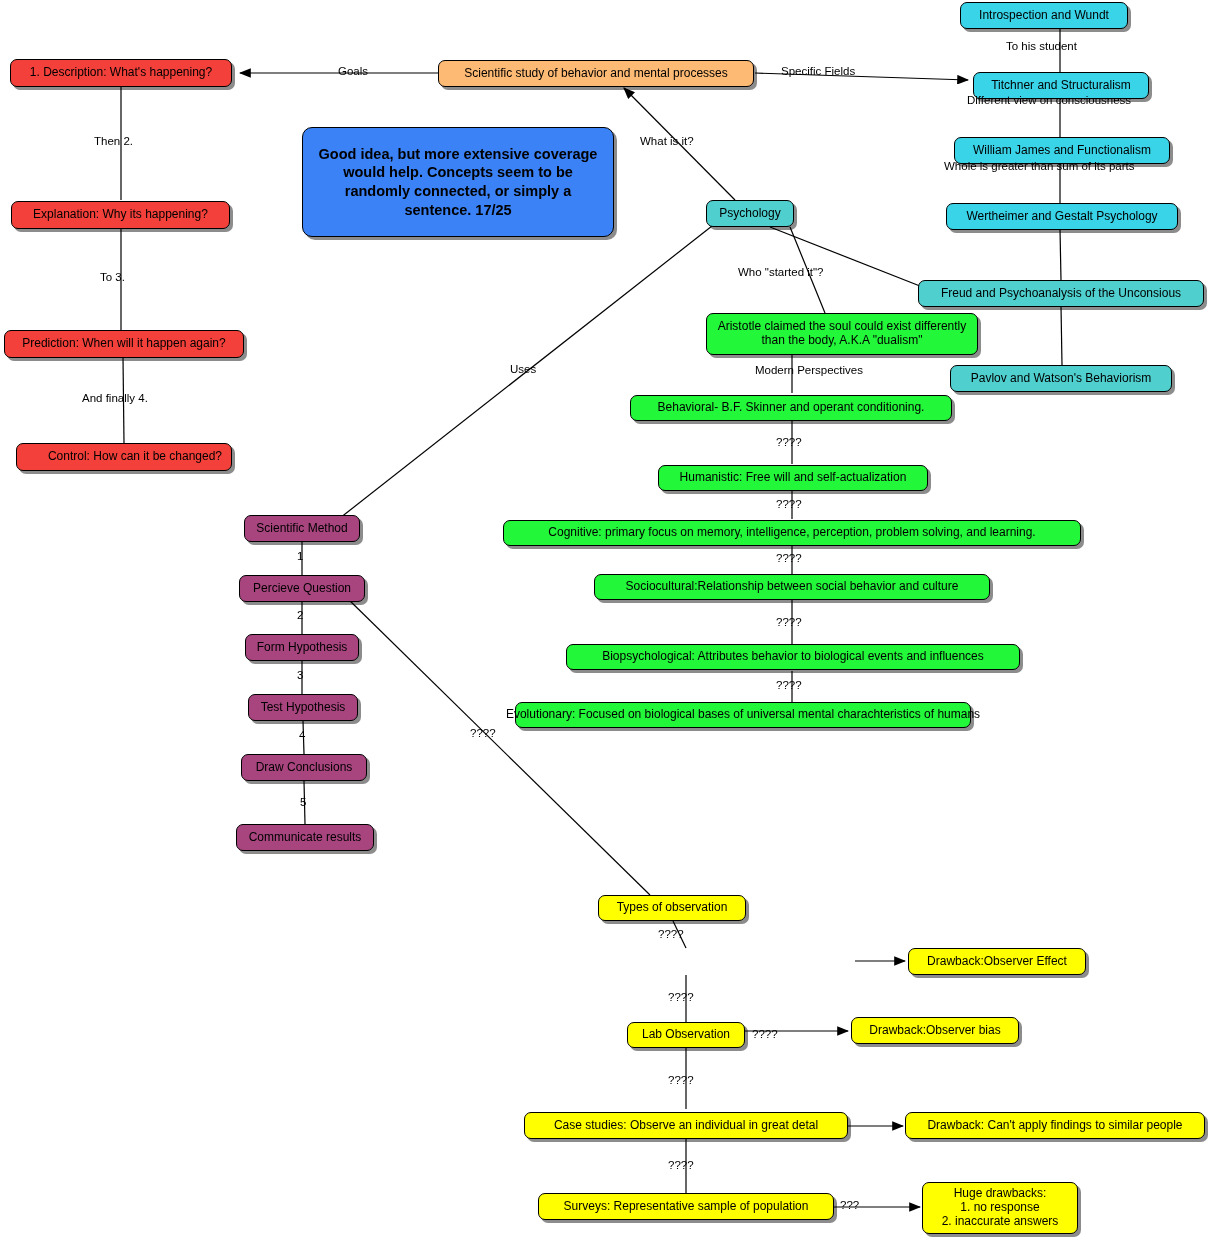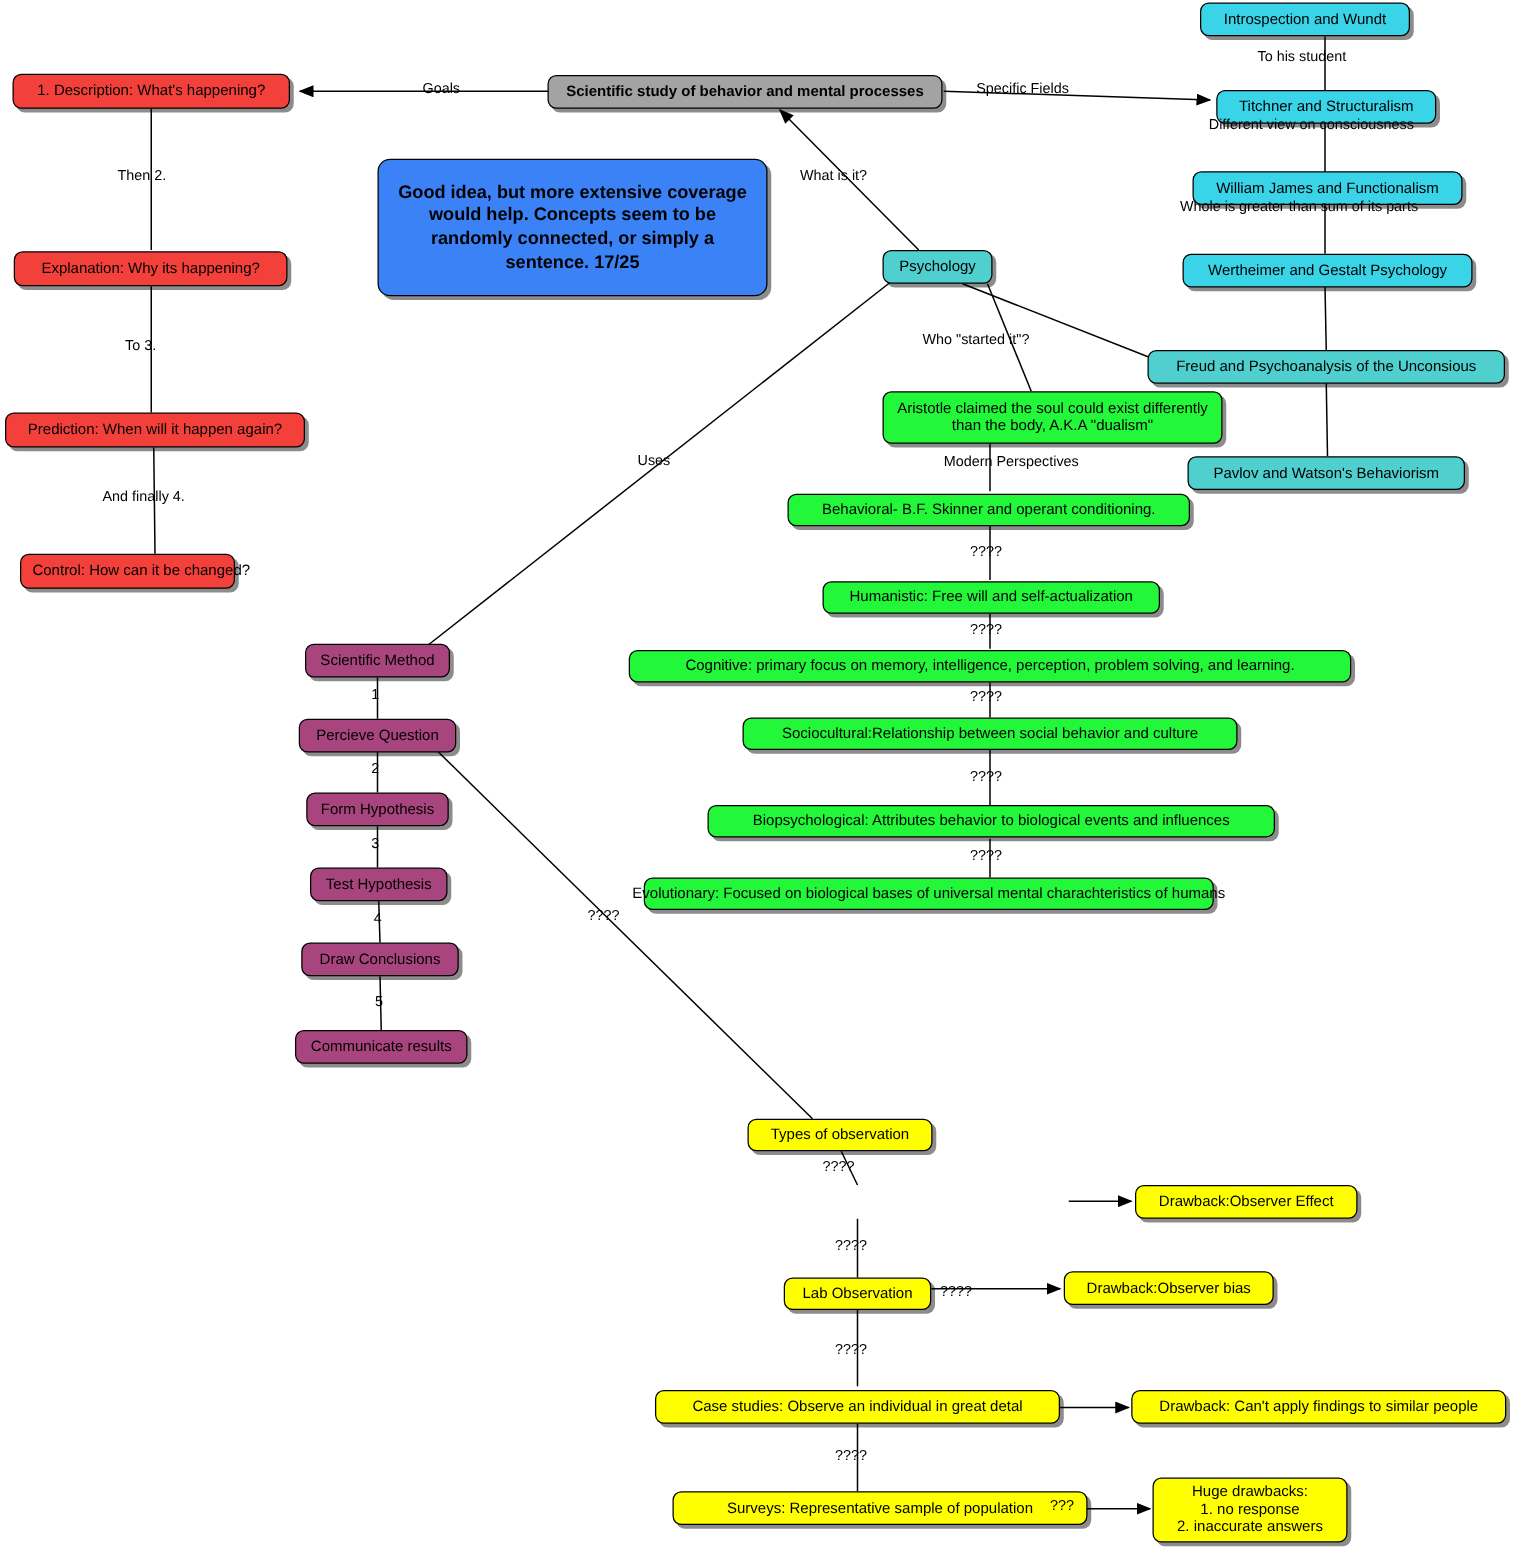--- a/index.html
+++ b/index.html
@@ -35,21 +35,21 @@
     color: #000000;
     text-align: center;
     display: flex;
     align-items: center;
     justify-content: center;
     padding: 4px 8px;
     box-shadow: 3px 3px 0 rgba(0,0,0,0.45);
     white-space: nowrap;
   }
   .red    { background: #f4403a; }
-  .purple { background: #a3a3a3; font-weight: bold; }
+  .purple { background: #fdba74; }
   .cyan   { background: #39d4e8; }
   .green  { background: #23f73a; }
   .teal   { background: #4fd0cf; }
   .maroon { background: #a8457e; }
   .yellow { background: #ffff00; }
   .orange-note {
     position: absolute;
     background: #3b82f6;
     border: 1px solid #000000;
     border-radius: 10px;
@@ -135,21 +135,21 @@
 
   <div class="node red" style="left:10px; top:59px; width:222px; height:28px;">
     <span>1. Description: What's happening?</span>
   </div>
   <div class="node red" style="left:11px; top:201px; width:219px; height:28px;">
     <span>Explanation: Why its happening?</span>
   </div>
   <div class="node red" style="left:4px; top:330px; width:240px; height:28px;">
     <span>Prediction: When will it happen again?</span>
   </div>
-  <div class="node red" style="left:16px; top:443px; width:172px; height:28px;padding-left:30px;">
+  <div class="node red" style="left:16px; top:443px; width:216px; height:28px;padding-left:30px;">
     <span>Control: How can it be changed?</span>
   </div>
 
   <div class="node purple" style="left:438px; top:60px; width:316px; height:27px;">
     <span>Scientific study of behavior and mental processes</span>
   </div>
 
   <div class="orange-note" style="left:302px; top:127px; width:312px; height:110px;">
     <span style="white-space: pre-line;">Good idea, but more extensive coverage would help. Concepts seem to be randomly connected, or simply a sentence. 17/25</span>
   </div>
@@ -229,21 +229,21 @@
   </div>
   <div class="node yellow" style="left:851px; top:1017px; width:168px; height:27px;">
     <span>Drawback:Observer bias</span>
   </div>
   <div class="node yellow" style="left:905px; top:1112px; width:300px; height:27px;">
     <span>Drawback: Can't apply findings to similar people</span>
   </div>
   <div class="node yellow" style="left:524px; top:1112px; width:324px; height:27px;">
     <span>Case studies: Observe an individual in great detal</span>
   </div>
-  <div class="node yellow" style="left:538px; top:1193px; width:332px; height:27px;">
+  <div class="node yellow" style="left:538px; top:1193px; width:296px; height:27px;">
     <span>Surveys: Representative sample of population</span>
   </div>
   <div class="node yellow multiline" style="left:922px; top:1182px; width:156px; height:52px;">
     <span style="white-space: pre-line;">Huge drawbacks:
 1. no response
 2. inaccurate answers</span>
   </div>
 
   <div class="edge-label" style="left:338px; top:65px;"><span>Goals</span></div>
   <div class="edge-label" style="left:94px; top:135px;"><span>Then 2.</span></div>

